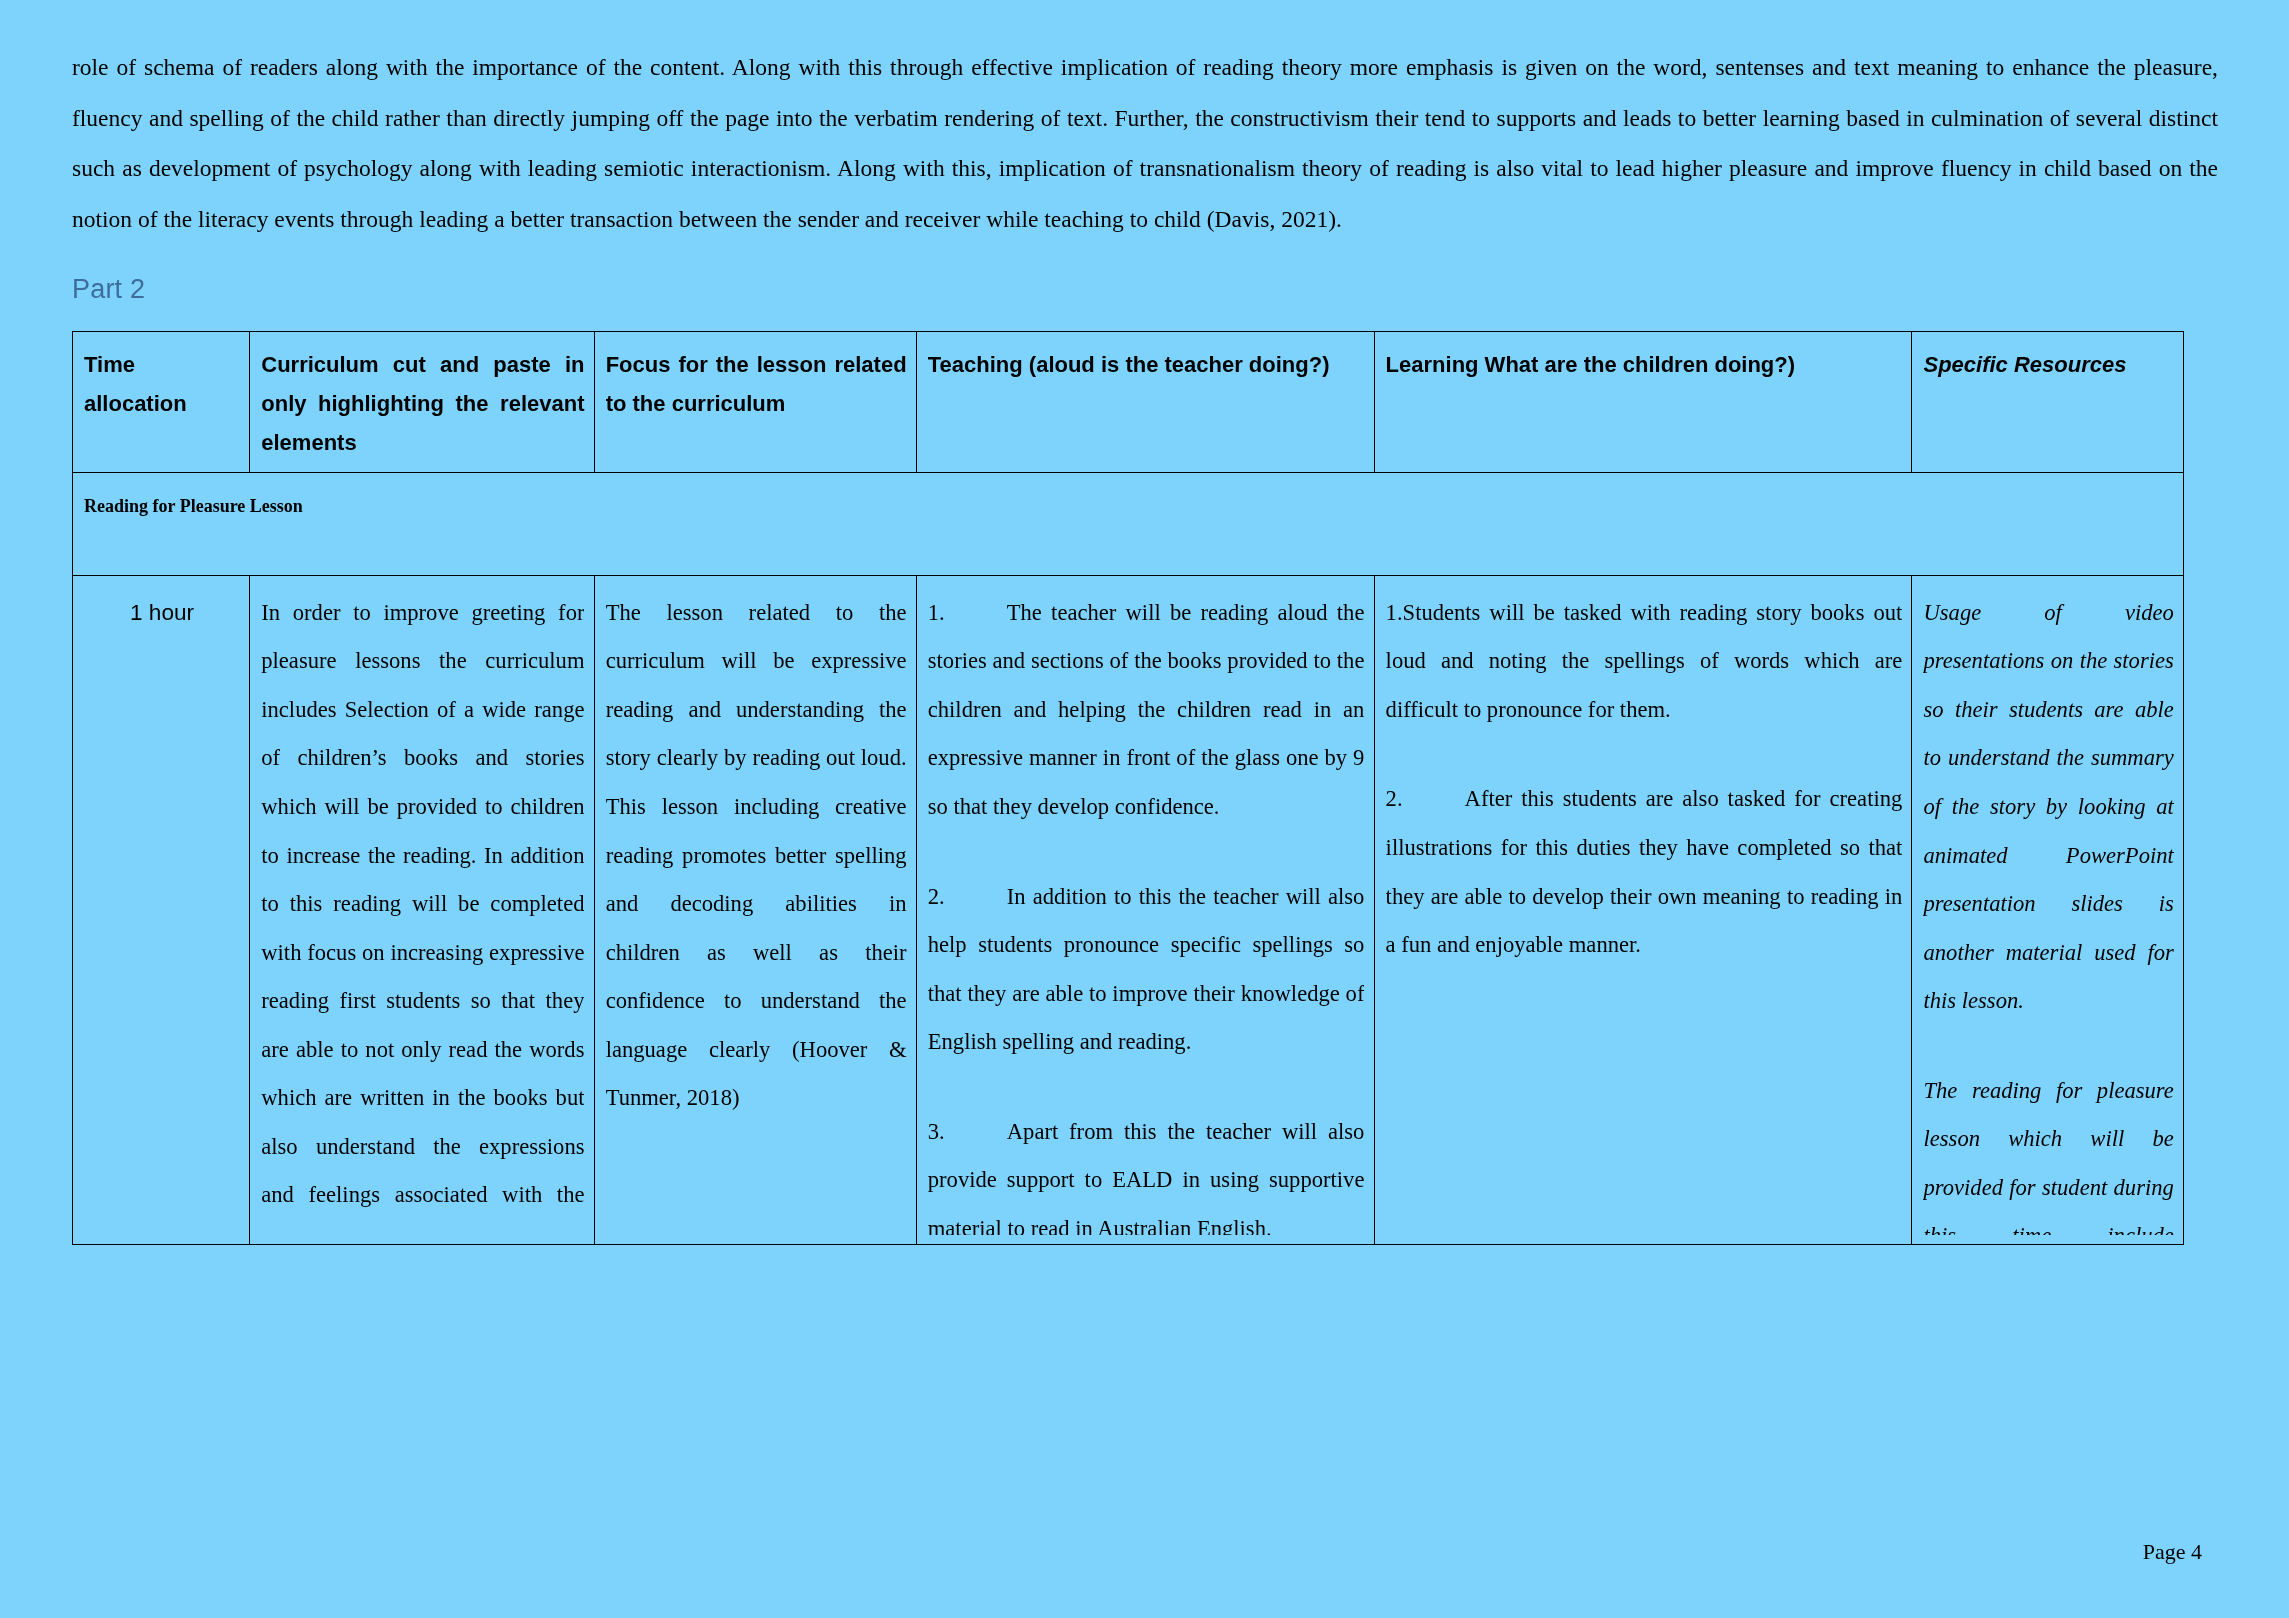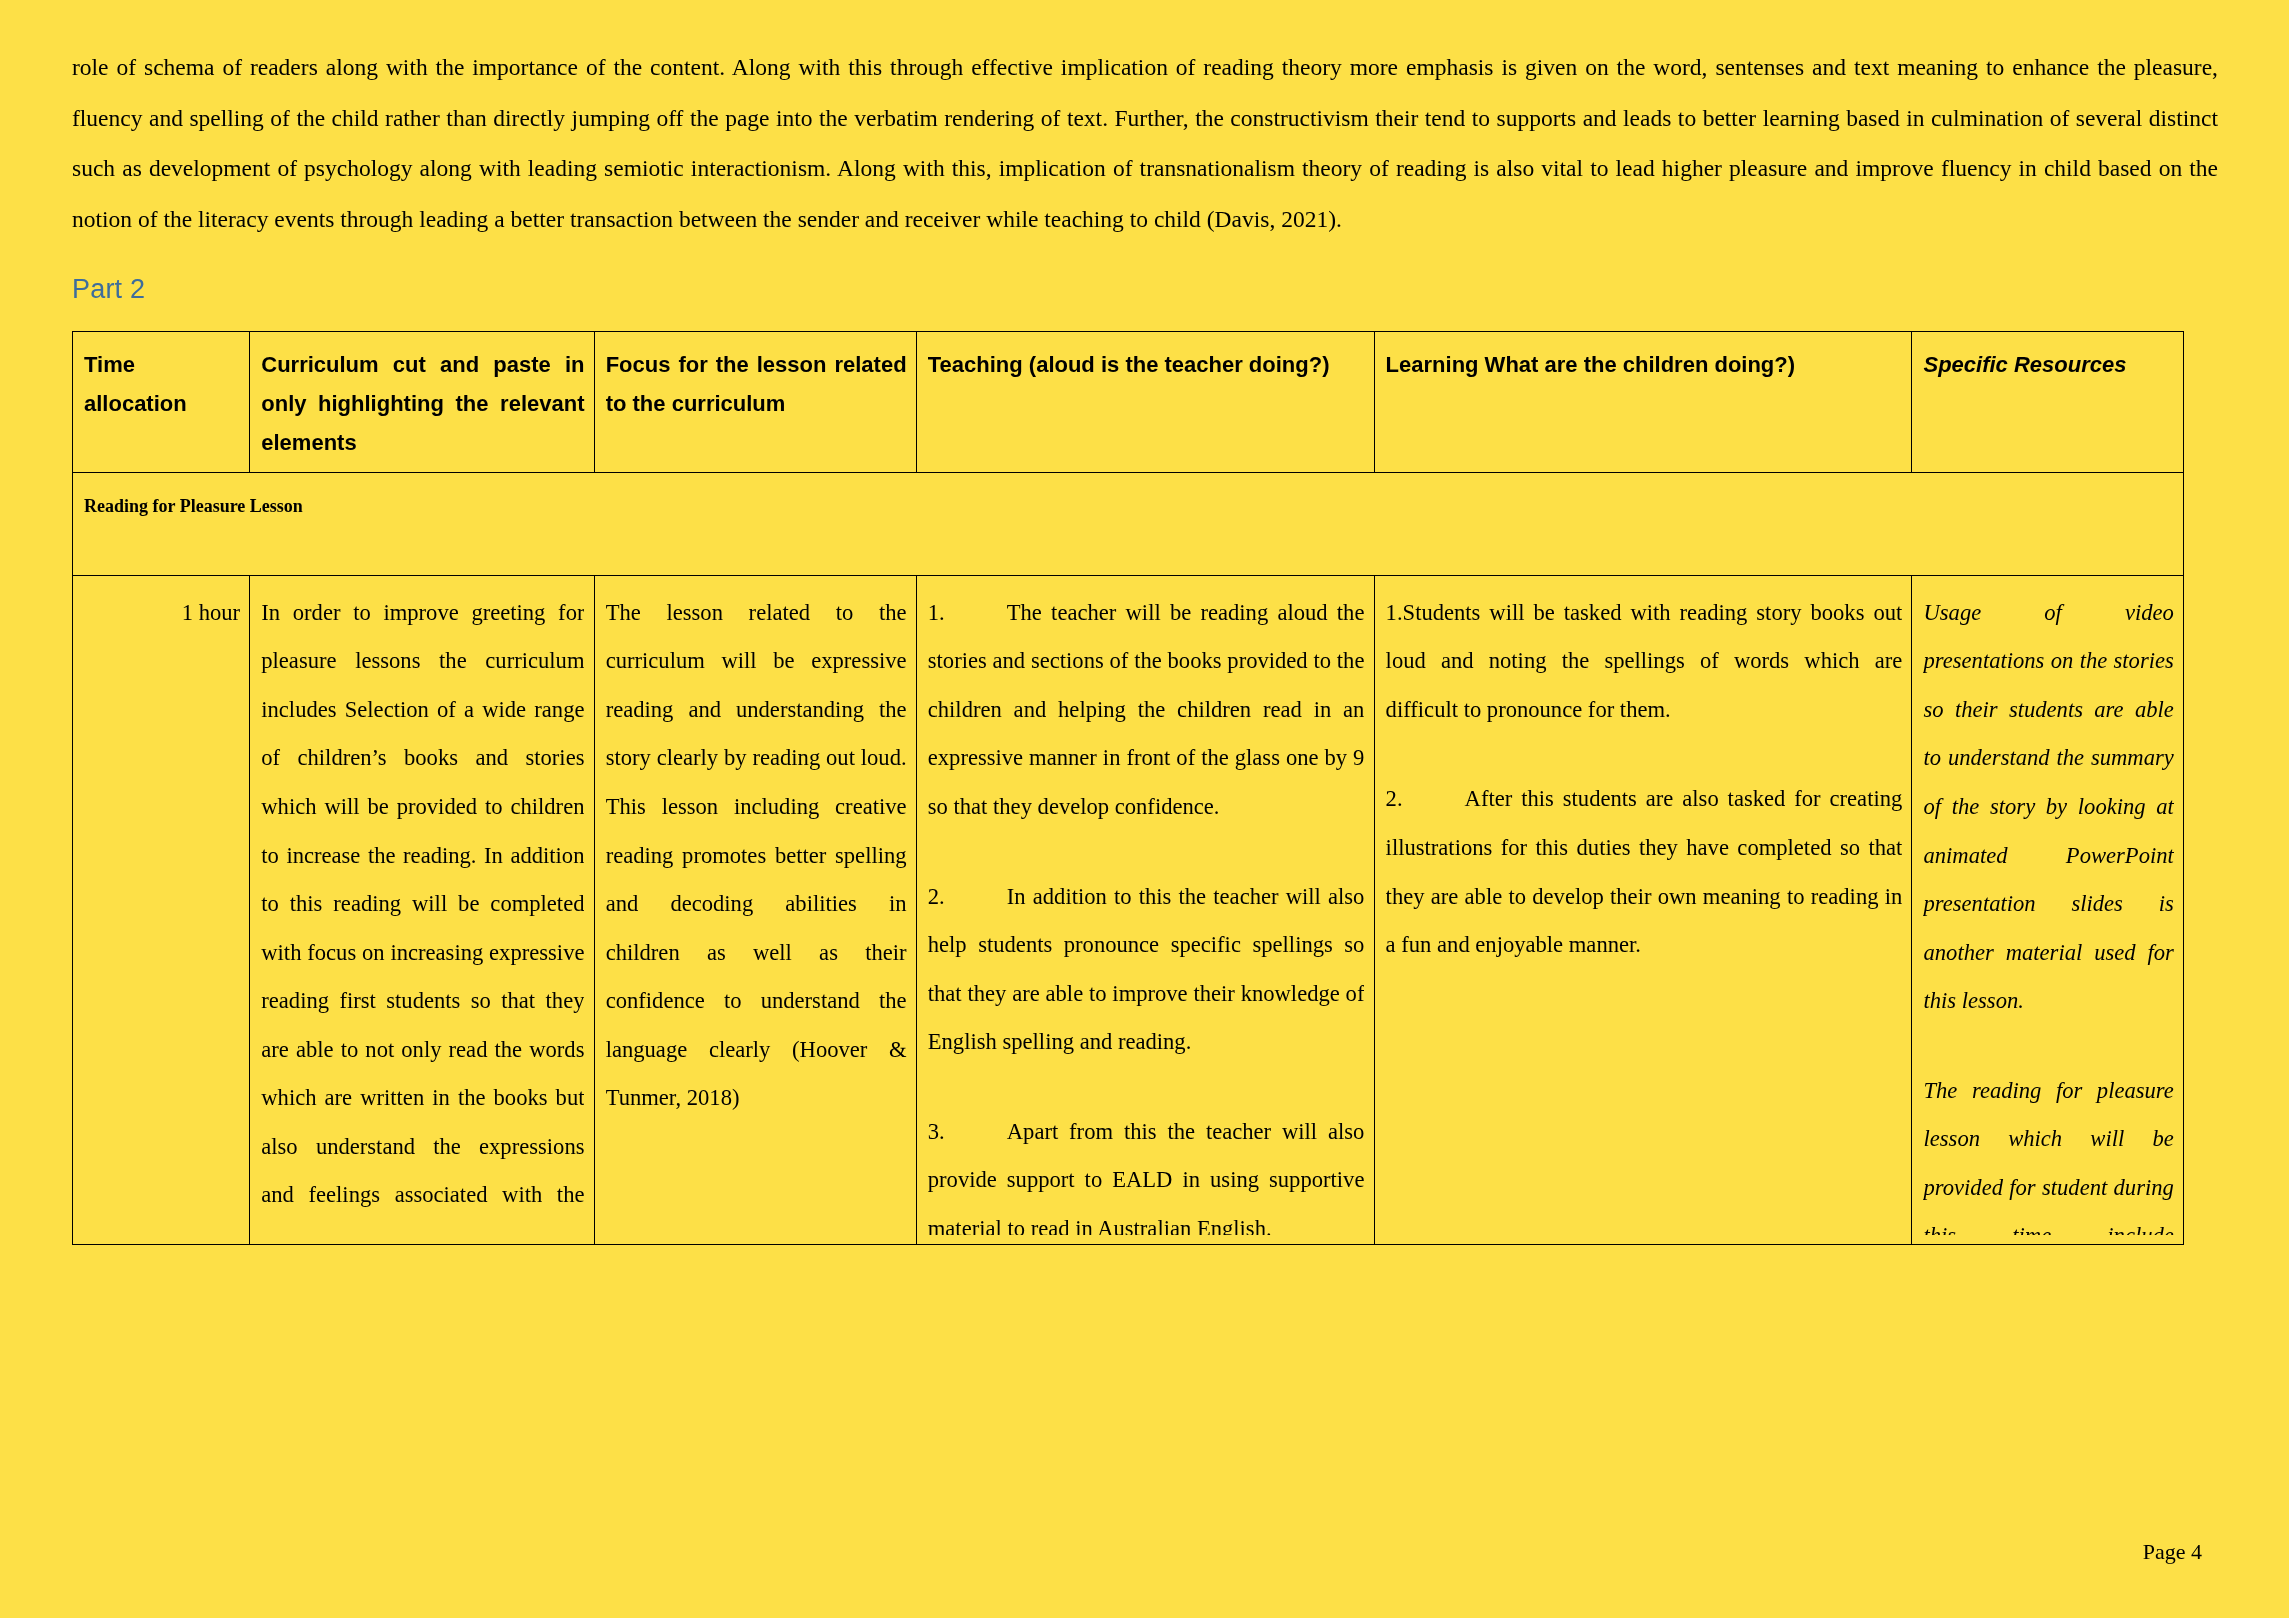--- a/index.html
+++ b/index.html
@@ -4,21 +4,21 @@
 <style>
   html, body {
     margin: 0;
     padding: 0;
     background: #ffffff;
   }
   .page {
     position: relative;
     width: 2290px;
     height: 1619px;
-    background: #fde047;
+    background: #7dd3fc;
     box-sizing: border-box;
     padding: 42px 72px 0 72px;
     font-family: "Liberation Serif", "DejaVu Serif", serif;
     color: #000000;
     overflow: hidden;
   }
 
   
   .intro {
     font-size: 23.5px;
@@ -97,24 +97,24 @@
     text-justify: inter-word;
     padding-top: 11px;
   }
   td.body-cell p {
     margin: 0 0 0 0;
   }
   td.body-cell p + p {
     margin-top: 41px;
   }
   td.time-cell {
-    font-family: Liberation Serif, serif;
+    font-family: Liberation Sans, sans-serif;
     font-size: 22.6px;
     line-height: 2.15;
-    text-align: right;
+    text-align: center;
     padding-top: 11px;
   }
   .num-label {
     display: inline-block;
     min-width: 79px;
   }
 
   
   tr.content-row td {
     height: 653px;

